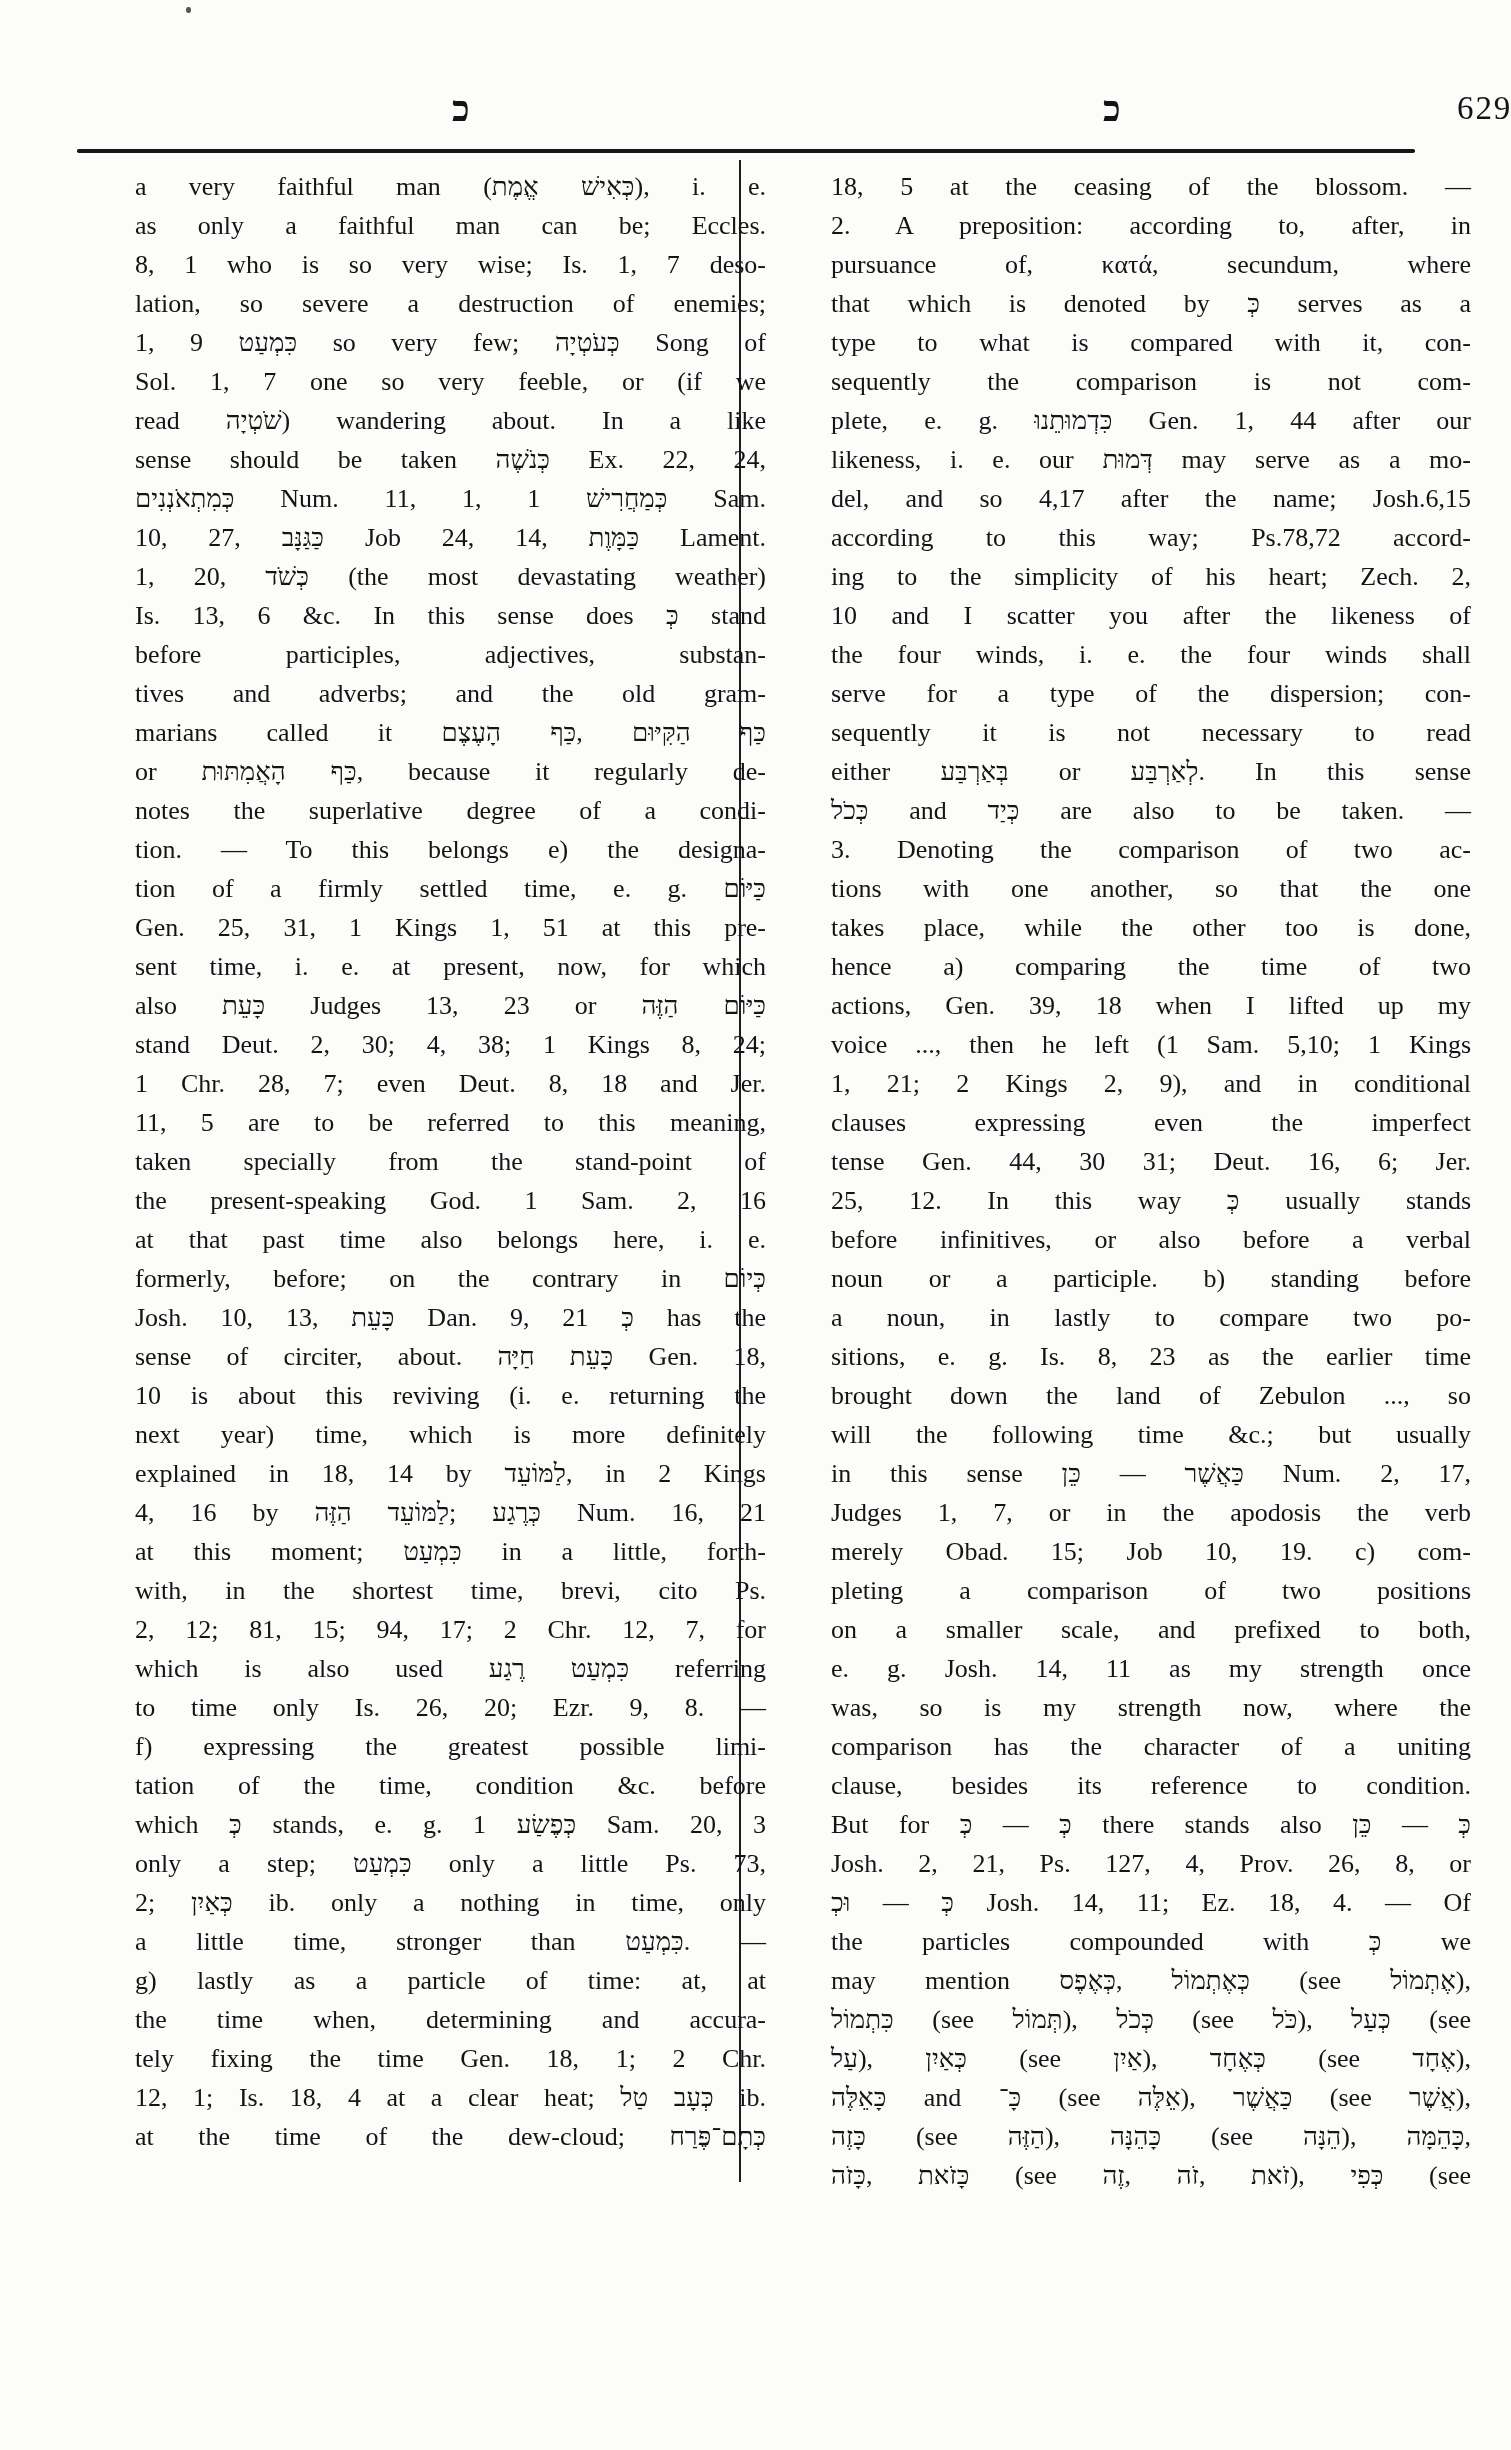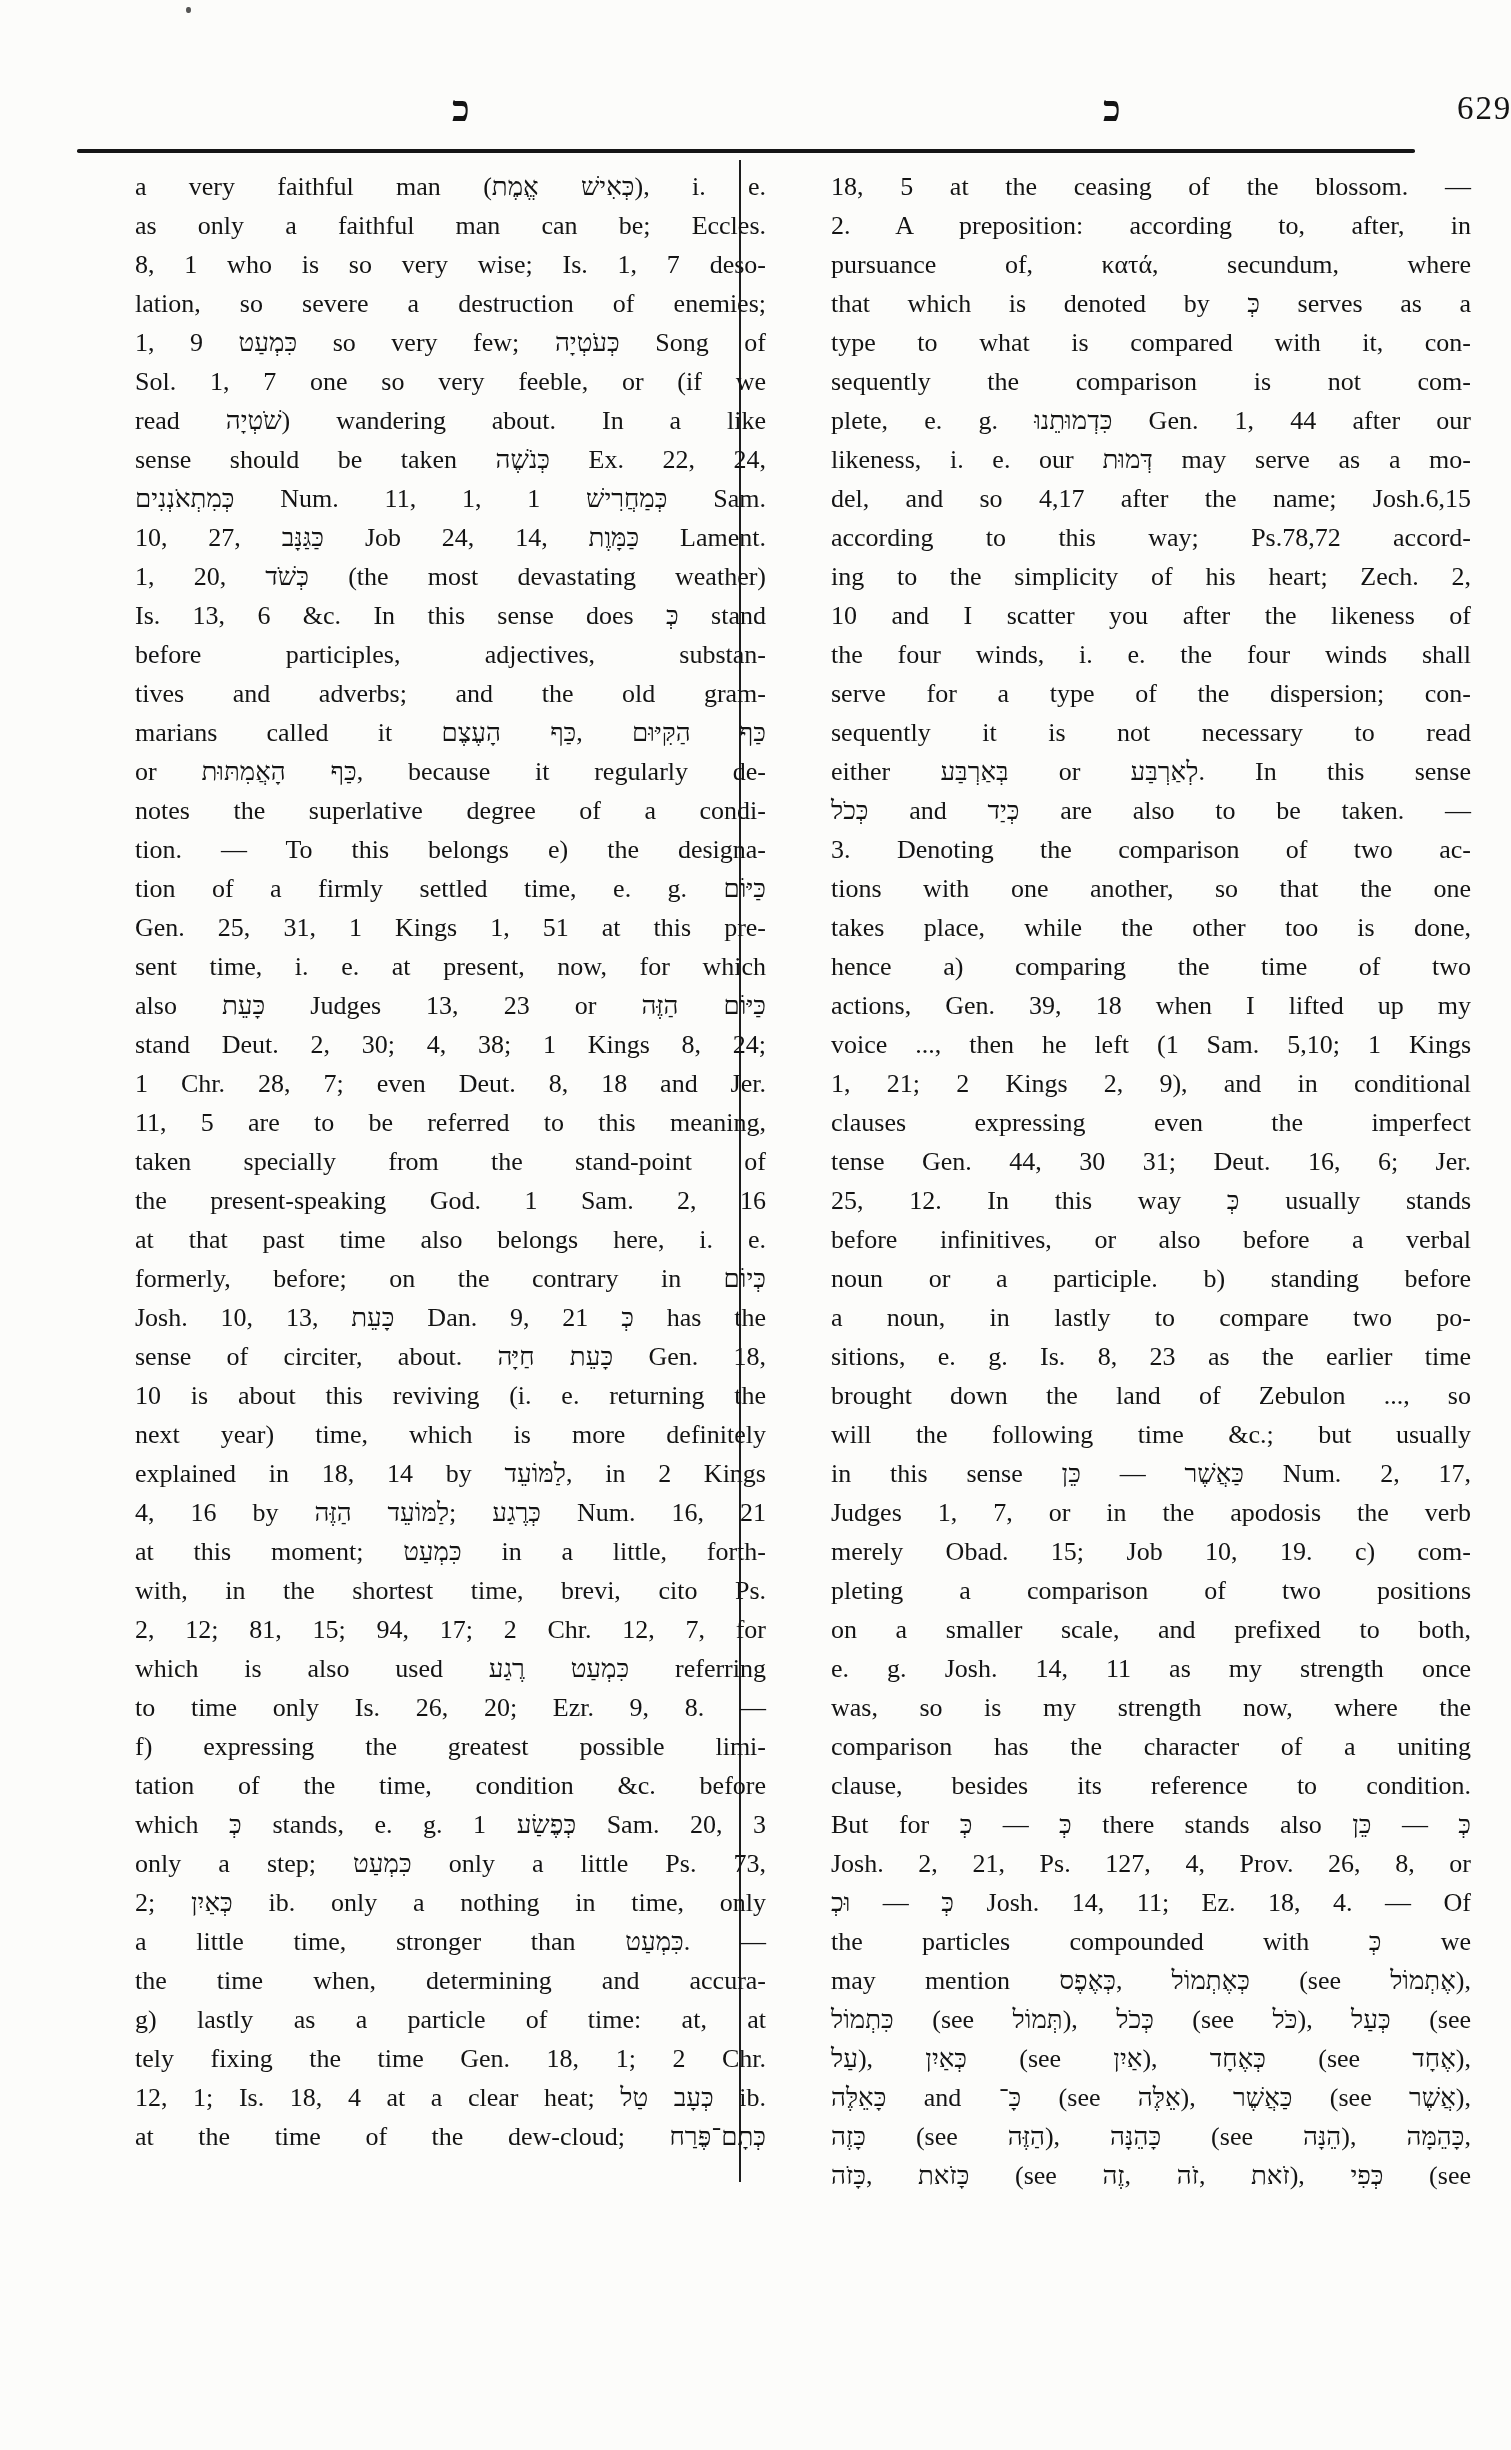--- a/index.html
+++ b/index.html
@@ -88,22 +88,22 @@
       <div class="line">with, in the shortest time, brevi, cito Ps.</div>
       <div class="line">2, 12; 81, 15; 94, 17;  2 Chr. 12, 7,  for</div>
       <div class="line">which is also used כִּמְעַט רֶגַע referring</div>
       <div class="line">to time only Is. 26, 20; Ezr. 9, 8. —</div>
       <div class="line">f) expressing the greatest possible limi-</div>
       <div class="line">tation of the time, condition &amp;c. before</div>
       <div class="line">which כְּ stands, e. g. כְּפֶשַׂע 1 Sam. 20, 3</div>
       <div class="line">only a step; כִּמְעַט only a little Ps. 73,</div>
       <div class="line">2; כְּאַיִן ib. only a nothing in time, only</div>
       <div class="line">a little time, stronger than כִּמְעַט‎. —</div>
+      <div class="line">g) lastly as a particle of time: at, at</div>
       <div class="line">the time when, determining and accura-</div>
-      <div class="line">g) lastly as a particle of time: at, at</div>
       <div class="line">tely fixing the time Gen. 18, 1; 2 Chr.</div>
       <div class="line">12, 1; Is. 18, 4 at a clear heat; כְּעָב טַל ib.</div>
       <div class="line">at the time of the dew-cloud; כְּתָם־פֶּרַח</div>
     </div>
 
   <div class="column right">
       <div class="line">18, 5 at the ceasing of the blossom. —</div>
       <div class="line">2. A preposition: according to, after, in</div>
       <div class="line">pursuance of, κατά, secundum, where</div>
       <div class="line">that which is denoted by כְּ serves as a</div>

